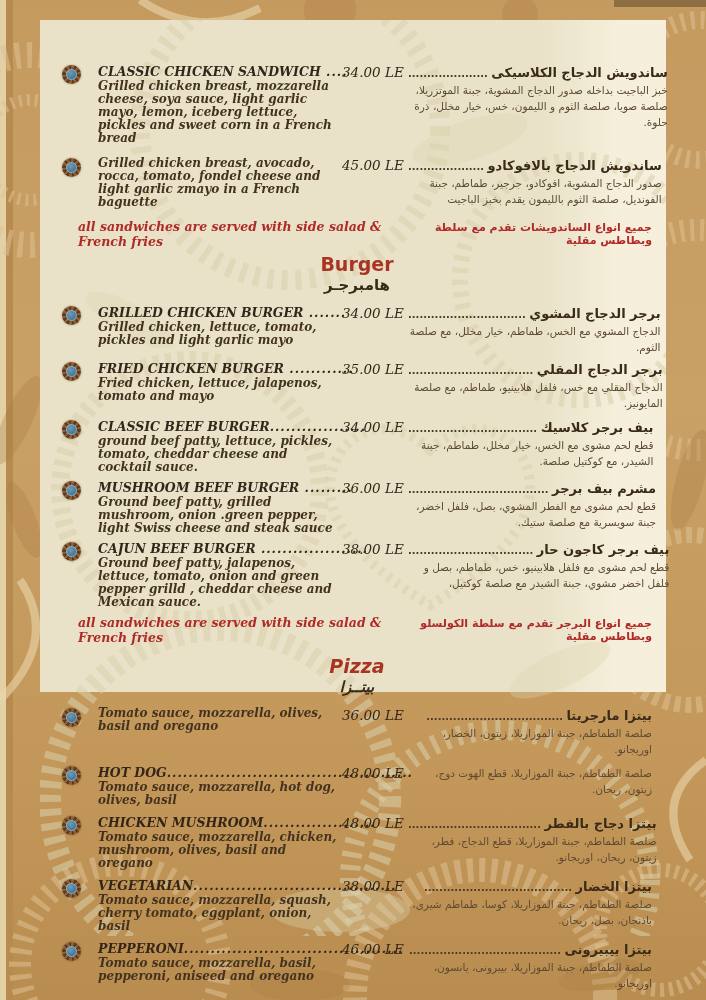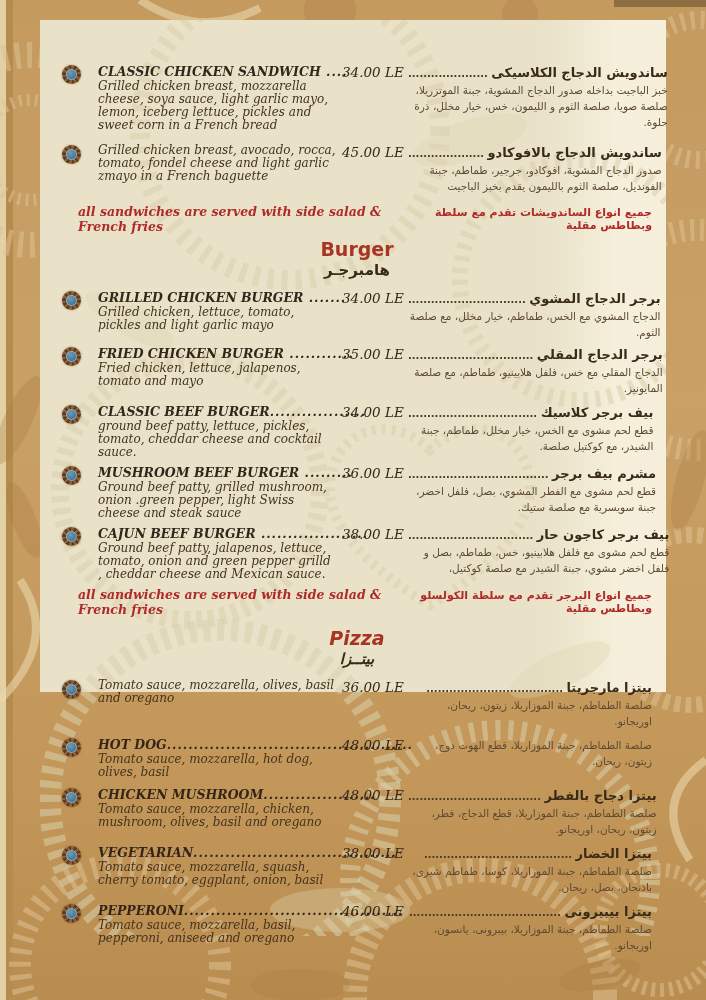--- a/index.html
+++ b/index.html
@@ -34,21 +34,21 @@
     box-shadow:0 0 2px rgba(60,35,15,.5);
   }
   .badge-core{
     width:11px;height:11px;border-radius:50%;
     background:radial-gradient(circle at 40% 35%, #6f9cb5, #3d6e8d 75%);
     box-shadow:inset 0 0 0 1px rgba(255,255,255,.35);
   }
 
   .en-line{font-size:12.5px;line-height:16px;font-weight:bold;font-style:italic;color:#33251a;white-space:nowrap;}
   .en-dots{font-weight:bold;letter-spacing:1px;}
-  .en-desc{font-size:12px;line-height:13px;font-style:italic;font-weight:normal;color:#43321f;width:240px;}
+  .en-desc{font-size:12px;line-height:13px;font-style:italic;font-weight:bold;color:#43321f;width:240px;}
   .price{font-size:13.5px;line-height:16px;font-style:italic;font-weight:normal;color:#33261a;white-space:nowrap;}
 
   .ar-col{direction:rtl;text-align:right;font-family:"DejaVu Sans", sans-serif;}
   .ar-line{font-size:13px;line-height:17px;font-weight:bold;color:#3a2a18;white-space:nowrap;overflow:hidden;}
   .ar-dots{font-size:10px;letter-spacing:1px;color:#4a3a26;}
   .ar-desc{font-size:10.5px;line-height:16px;color:#5e4a34;}
 
   .note-row{display:flex;justify-content:space-between;align-items:baseline;margin:2px 0 4px 0;}
   .note-en{font-size:12.5px;font-style:italic;font-weight:bold;color:#b02a28;margin-left:16px;}
   .note-ar{font-size:11px;font-weight:bold;color:#b02a28;direction:rtl;font-family:"DejaVu Sans", sans-serif;}
@@ -239,21 +239,21 @@
       <div class="item mb8">
         <div class="badge">
             <div class="badge-core"></div>
           </div>
         <div class="en-col">
           <div class="en-desc">Tomato sauce, mozzarella, olives, basil and oregano</div>
         </div>
         <div class="price"><span>36.00</span> <span>LE</span></div>
         <div class="ar-col">
           <div class="ar-line"><span>بيتزا مارجريتا</span><span class="ar-dots"> ....................................</span></div>
-          <div class="ar-desc">صلصة الطماطم، جبنة الموزاريلا، زيتون، ريحان، اوريجانو.</div>
+          <div class="ar-desc">صلصة الطماطم، جبنة الموزاريلا، زيتون، الخضار، اوريجانو.</div>
         </div>
       </div>
 
       <div class="item mb8">
         <div class="badge">
             <div class="badge-core"></div>
           </div>
         <div class="en-col">
           <div class="en-line"><span>HOT DOG</span><span class="en-dots">..............................................</span></div>
           <div class="en-desc">Tomato sauce, mozzarella, hot dog, olives, basil</div>

